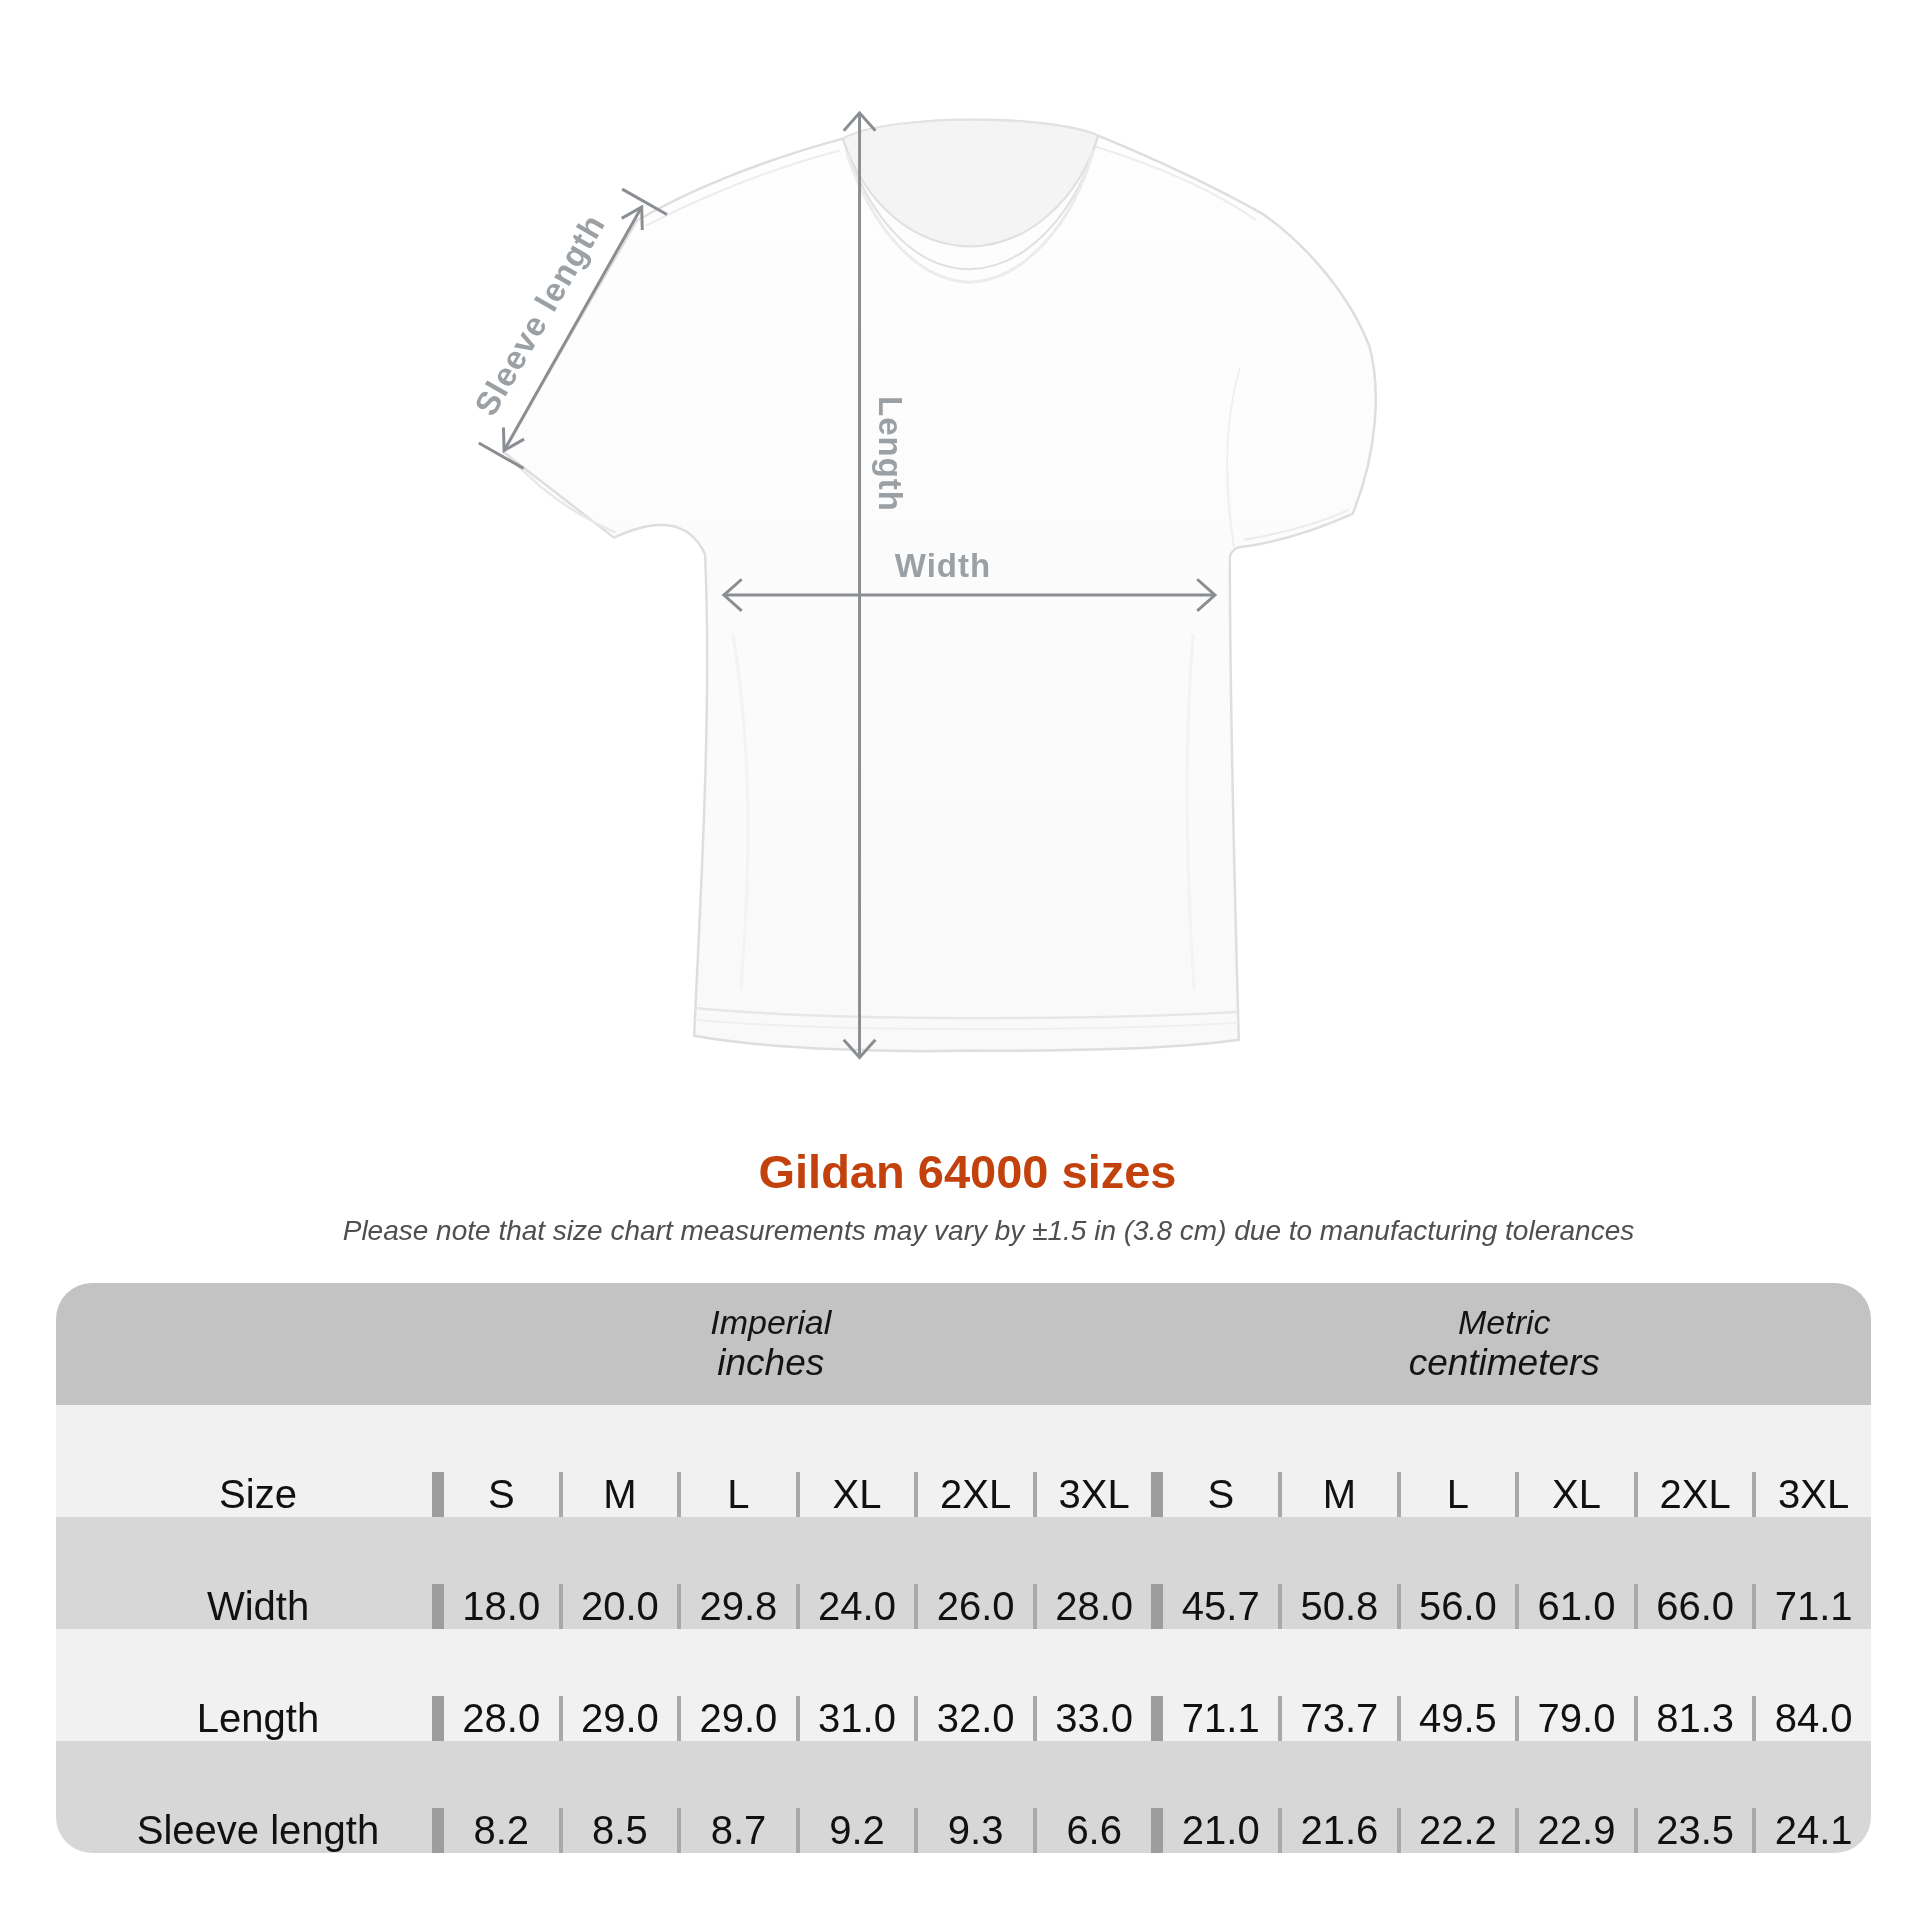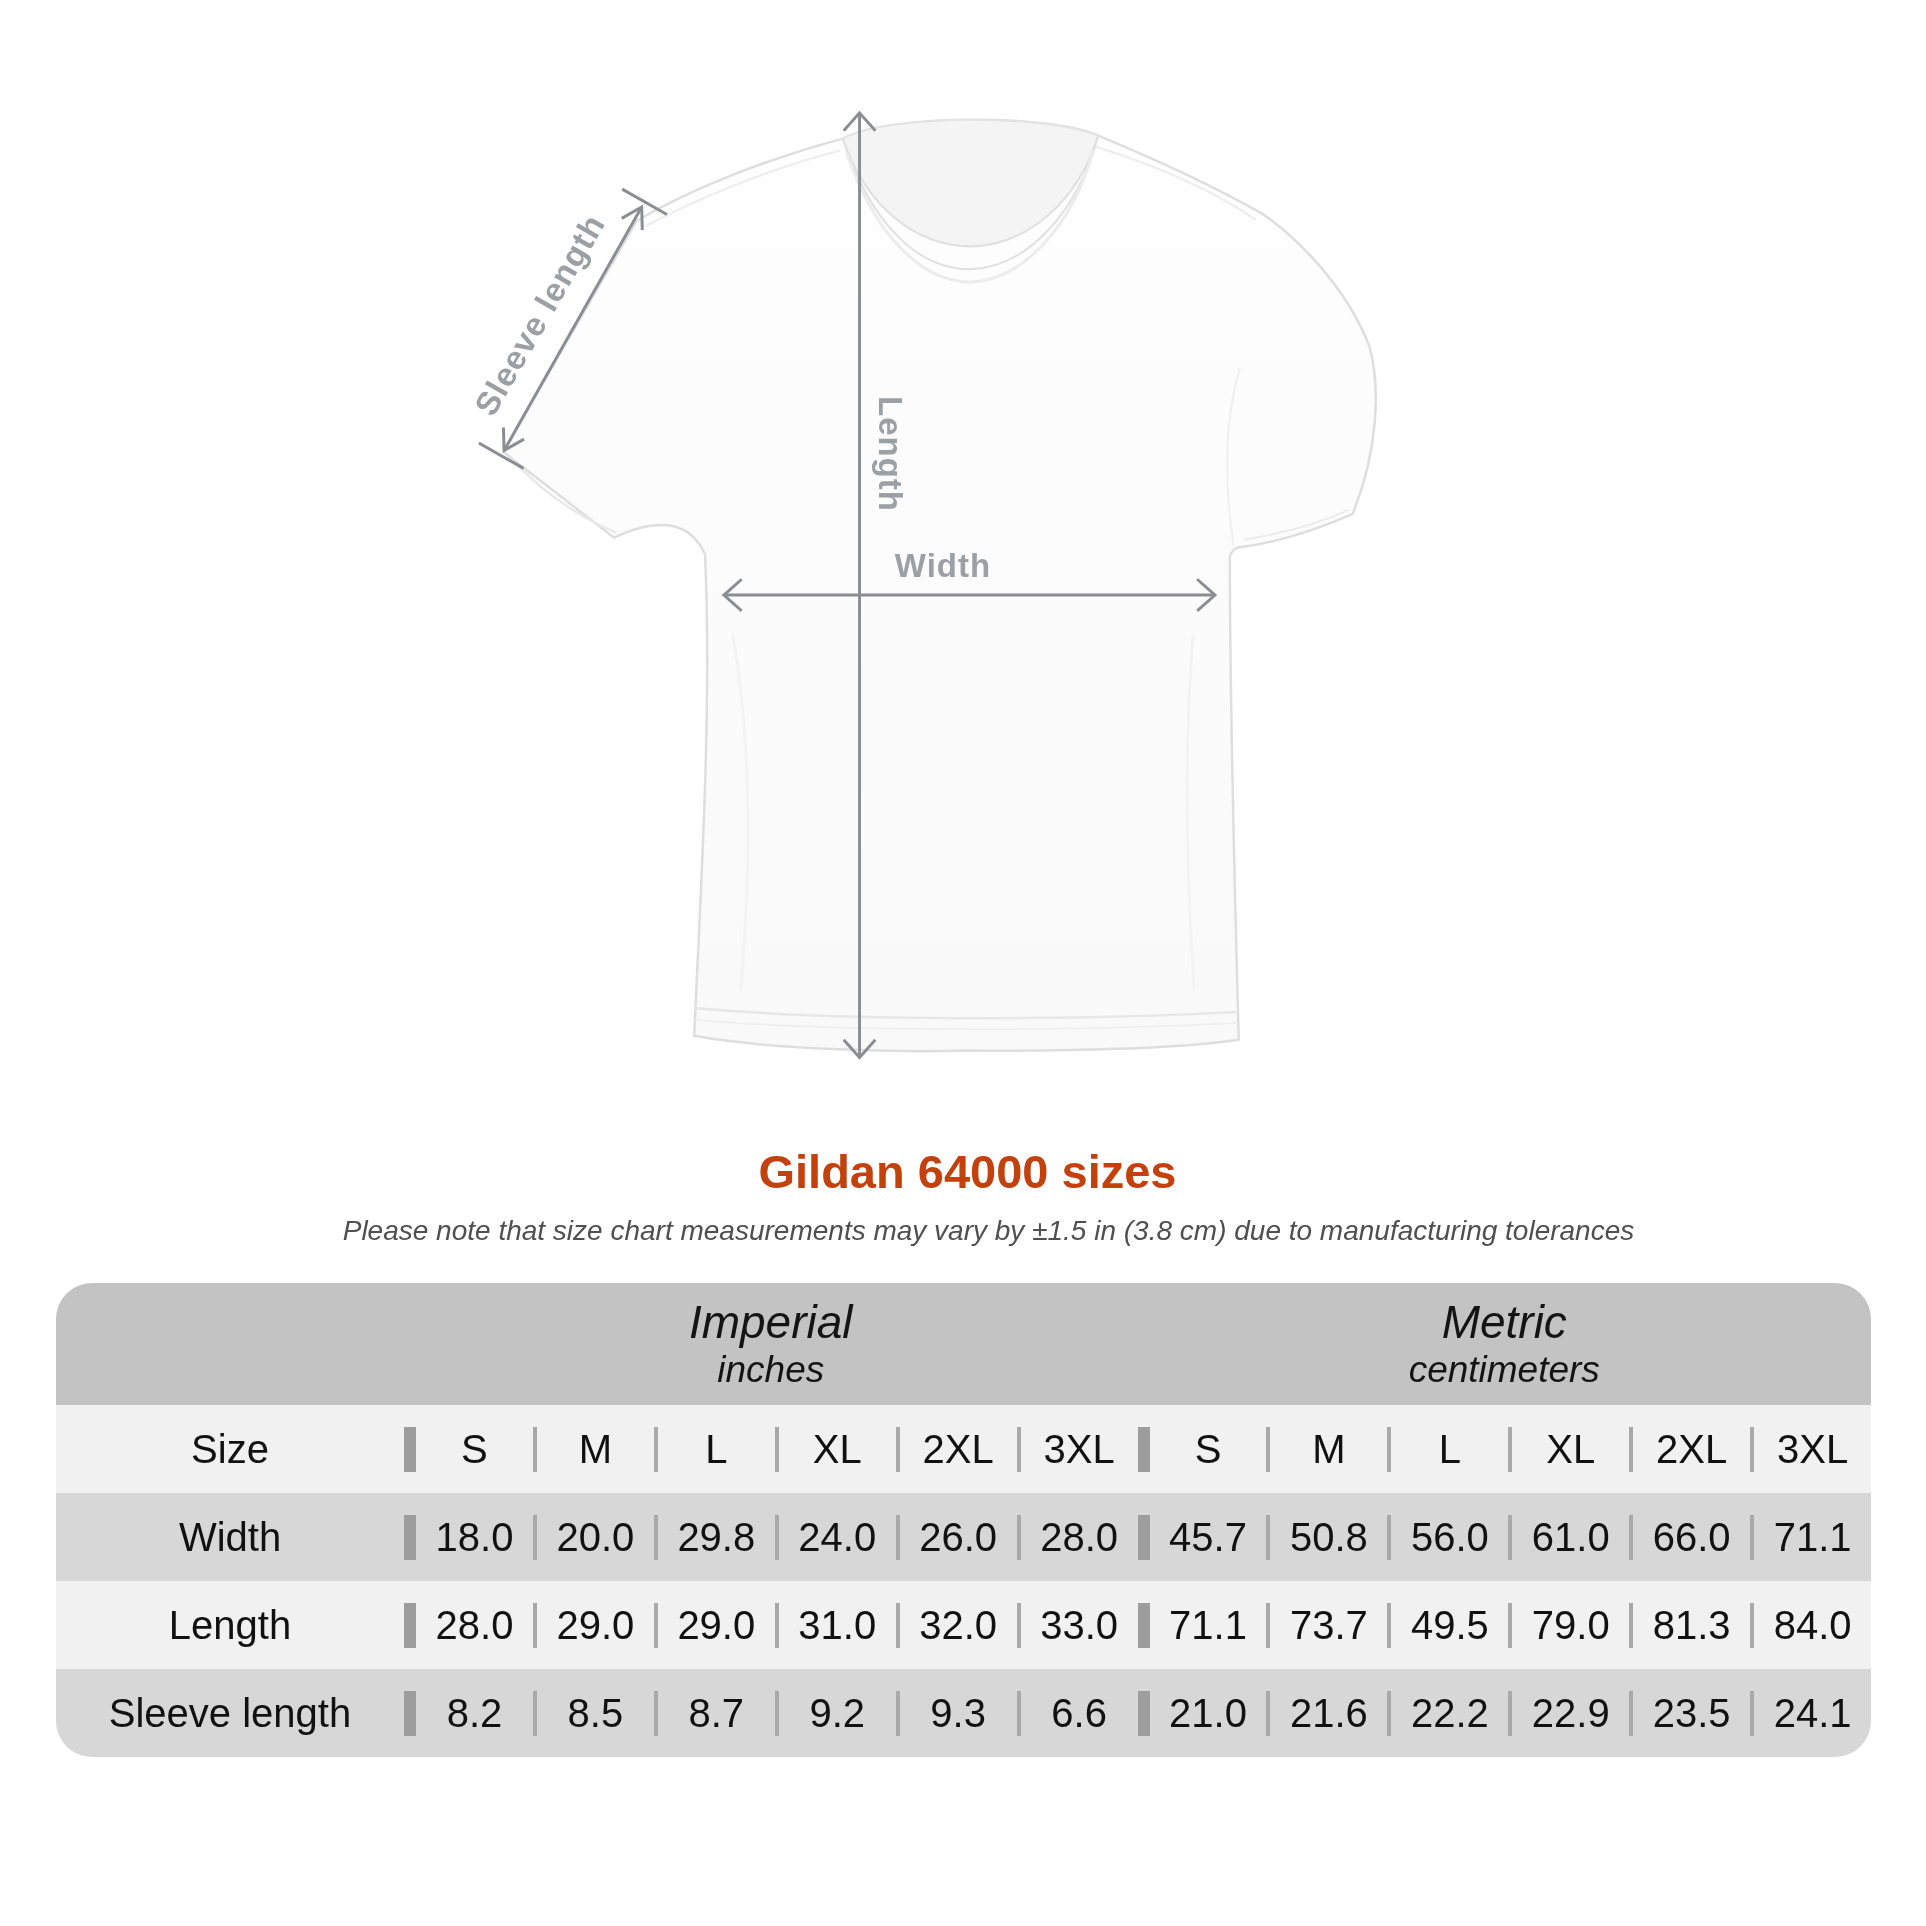--- a/index.html
+++ b/index.html
@@ -20,23 +20,23 @@
   .subtitle{position:absolute;left:0;top:1215px;width:100%;text-align:center;
             font-size:28px;font-style:italic;color:#4f4f4f;margin-left:25px;}
 
   
   .size-table{position:absolute;left:56px;top:1283px;width:1815px;
               border-radius:36px;overflow:hidden;}
   .thead{height:122px;background:#c3c3c3;display:flex;align-items:stretch;}
   .thead .spacer{width:348px;}
   .thead .group{flex:1;display:flex;flex-direction:column;align-items:center;
                 justify-content:center;font-style:italic;color:#141414;}
-  .gname{font-size:46px;line-height:1.15;}
+  .gname{font-size:34px;line-height:1.15;}
   .gunit{font-size:37px;line-height:1.15;}
-  .trow{height:88px;display:flex;align-items:center;}
+  .trow{height:112px;display:flex;align-items:flex-end;padding-left:28px;}
   .row-light{background:#f1f1f1;}
   .row-dark{background:#d7d7d7;}
   .trow .rlbl{width:348px;display:flex;align-items:center;justify-content:center;
               font-size:40px;color:#111;}
   .cell{flex:1;display:flex;align-items:center;justify-content:center;
         font-size:40px;color:#111;border-left:4px solid #a9a9a9;}
   .cell.thick{border-left:12px solid #9d9d9d;}
 </style>
 </head>
 <body>

